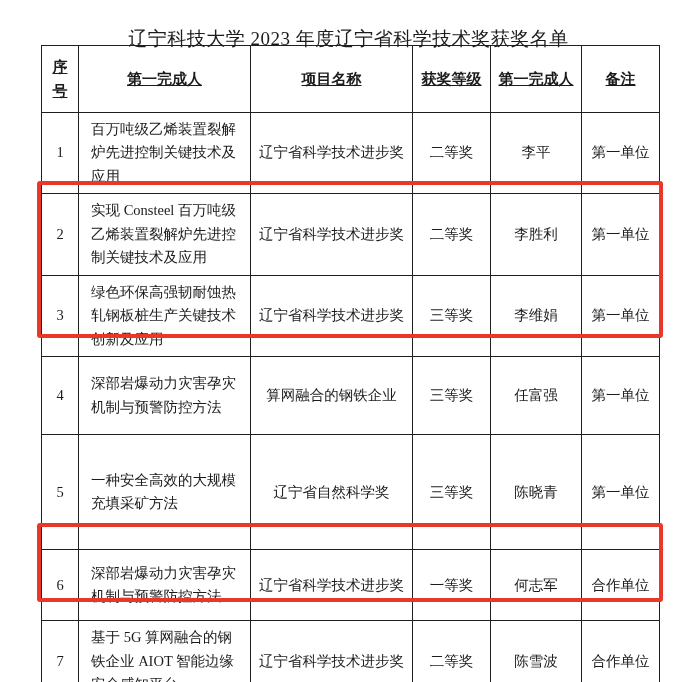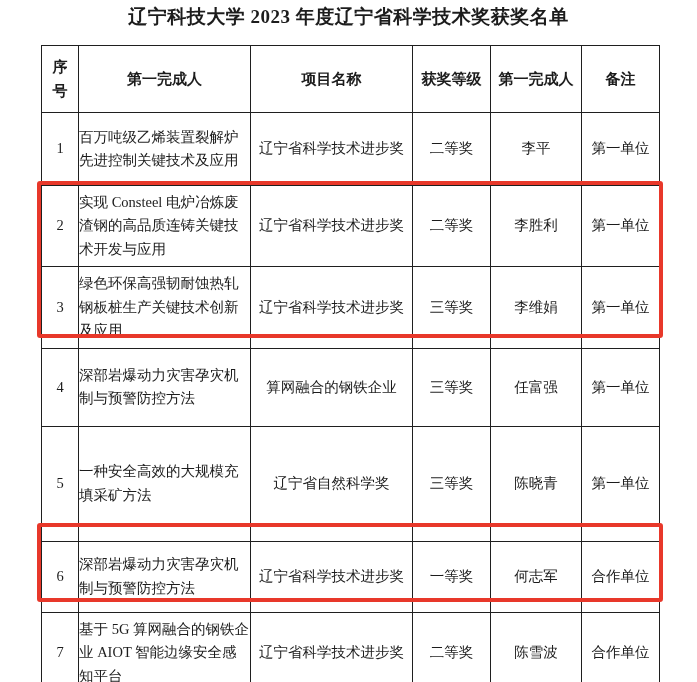--- a/index.html
+++ b/index.html
@@ -11,26 +11,26 @@
     position: relative;
     width: 697px;
     height: 682px;
     background: #ffffff;
     font-family: "Liberation Serif", "DejaVu Serif", serif;
     color: #1c1c1c;
     overflow: hidden;
   }
   .doc-title {
     position: absolute;
-    top: 4px;
+    top: 26px;
     left: 0;
     width: 100%;
     text-align: center;
     font-size: 19px;
-    font-weight: bold;
+    font-weight: normal;
     letter-spacing: 0.5px;
     white-space: nowrap;
   }
   table.award-table {
     position: absolute;
     left: 41px;
     top: 45px;
     width: 618px;
     border-collapse: collapse;
     table-layout: fixed;
@@ -44,23 +44,23 @@
     text-align: center;
     padding: 4px 5px;
     overflow: hidden;
   }
   .award-table th {
     font-weight: bold;
     font-size: 15px;
   }
   .award-table td.cell-project {
     text-align: left;
-    padding: 5px 0;
+    padding: 5px 12px;
   }
-  tr.row-head { height: 67px; }
+  tr.row-head { height: 67px; text-decoration: underline; }
   tr.row-1 { height: 73px; }
   tr.row-2 { height: 74px; }
   tr.row-3 { height: 75px; }
   tr.row-4 { height: 78px; }
   tr.row-5 { height: 115px; }
   tr.row-6 { height: 71px; }
   tr.row-7 { height: 79px; }
   .highlight-box {
     position: absolute;
     box-sizing: border-box;
@@ -112,21 +112,21 @@
       <tr class="row-1">
         <td class="cell-no">1</td>
         <td class="cell-project">百万吨级乙烯装置裂解炉先进控制关键技术及应用</td>
         <td class="cell-award">辽宁省科学技术进步奖</td>
         <td class="cell-grade">二等奖</td>
         <td class="cell-person">李平</td>
         <td class="cell-note">第一单位</td>
       </tr>
       <tr class="row-2">
         <td class="cell-no">2</td>
-        <td class="cell-project">实现 Consteel 电炉冶炼废渣钢的高品质连铸关键技术开发与应用</td>
+        <td class="cell-project">实现 Consteel 百万吨级乙烯装置裂解炉先进控制关键技术及应用</td>
         <td class="cell-award">辽宁省科学技术进步奖</td>
         <td class="cell-grade">二等奖</td>
         <td class="cell-person">李胜利</td>
         <td class="cell-note">第一单位</td>
       </tr>
       <tr class="row-3">
         <td class="cell-no">3</td>
         <td class="cell-project">绿色环保高强韧耐蚀热轧钢板桩生产关键技术创新及应用</td>
         <td class="cell-award">辽宁省科学技术进步奖</td>
         <td class="cell-grade">三等奖</td>

